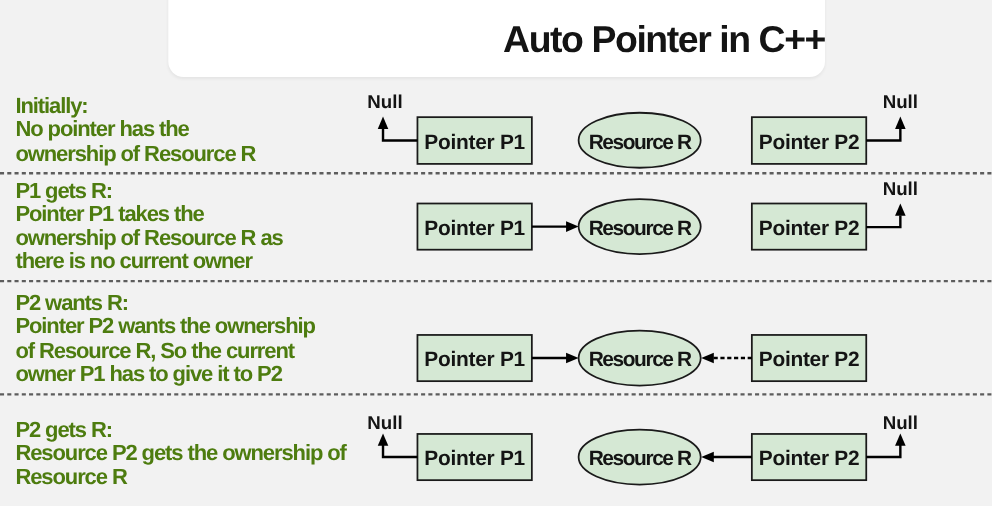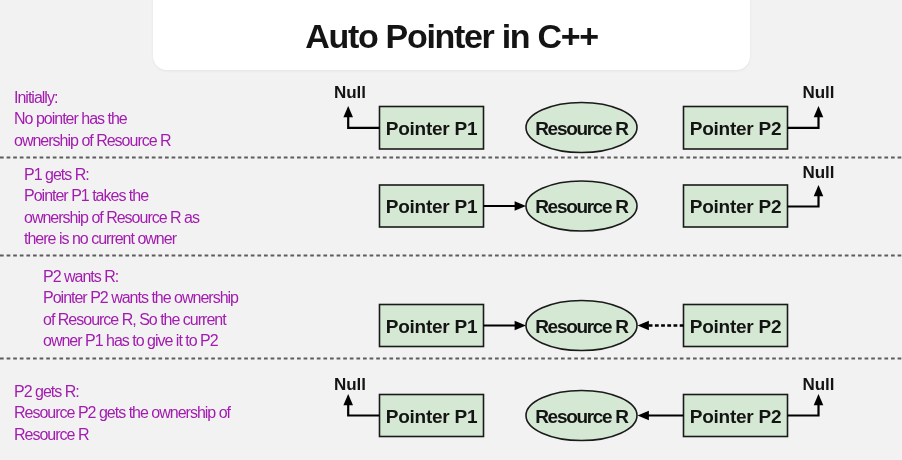--- a/index.html
+++ b/index.html
@@ -1,41 +1,41 @@
 <!DOCTYPE html>
 <html><head>
 <meta charset="utf-8">
 <style>
   html,body{margin:0;padding:0;}
   #canvas{position:relative;width:902px;height:460px;background:#f2f2f2;overflow:hidden;
     font-family:"Liberation Sans", sans-serif;}
   #titlecard{position:absolute;left:153px;top:-16px;width:597px;height:86px;background:#ffffff;
     border-radius:14px;box-shadow:0 1px 3px rgba(0,0,0,0.06);}
-  #title{position:absolute;left:153px;top:19px;width:597px;text-align:center;
+  #title{position:absolute;left:153px;top:19px;width:597px;text-align:right;
     font-size:34px;font-weight:bold;color:#141414;letter-spacing:-1.3px;line-height:34px;}
-  .rowtext{position:absolute;left:14px;font-size:16px;font-weight:normal;color:#a21caf;
+  .rowtext{position:absolute;left:14px;font-size:20px;font-weight:bold;color:#4d7c0f;
     line-height:21.3px;letter-spacing:-1.0px;white-space:pre;}
   svg{position:absolute;left:0;top:0;}
 </style>
 </head>
 <body>
 <div id="canvas">
   <div id="titlecard"></div>
   <div id="title">Auto Pointer in C++</div>
 
   <div class="rowtext" id="t1" style="top:87px;">Initially:
 No pointer has the
 ownership of Resource R</div>
 
-  <div class="rowtext" id="t2" style="top:164px;margin-left:10px;">P1 gets R:
+  <div class="rowtext" id="t2" style="top:164px;">P1 gets R:
 Pointer P1 takes the
 ownership of Resource R as
 there is no current owner</div>
 
-  <div class="rowtext" id="t3" style="top:266px;margin-left:29px;">P2 wants R:
+  <div class="rowtext" id="t3" style="top:266px;">P2 wants R:
 Pointer P2 wants the ownership
 of Resource R, So the current
 owner P1 has to give it to P2</div>
 
   <div class="rowtext" id="t4" style="top:381px;">P2 gets R:
 Resource P2 gets the ownership of
 Resource R</div>
 
   <svg width="902" height="460" viewBox="0 0 902 460">
     <g stroke="#5d5d5d" stroke-width="2.1" stroke-dasharray="3.7 2.9">

